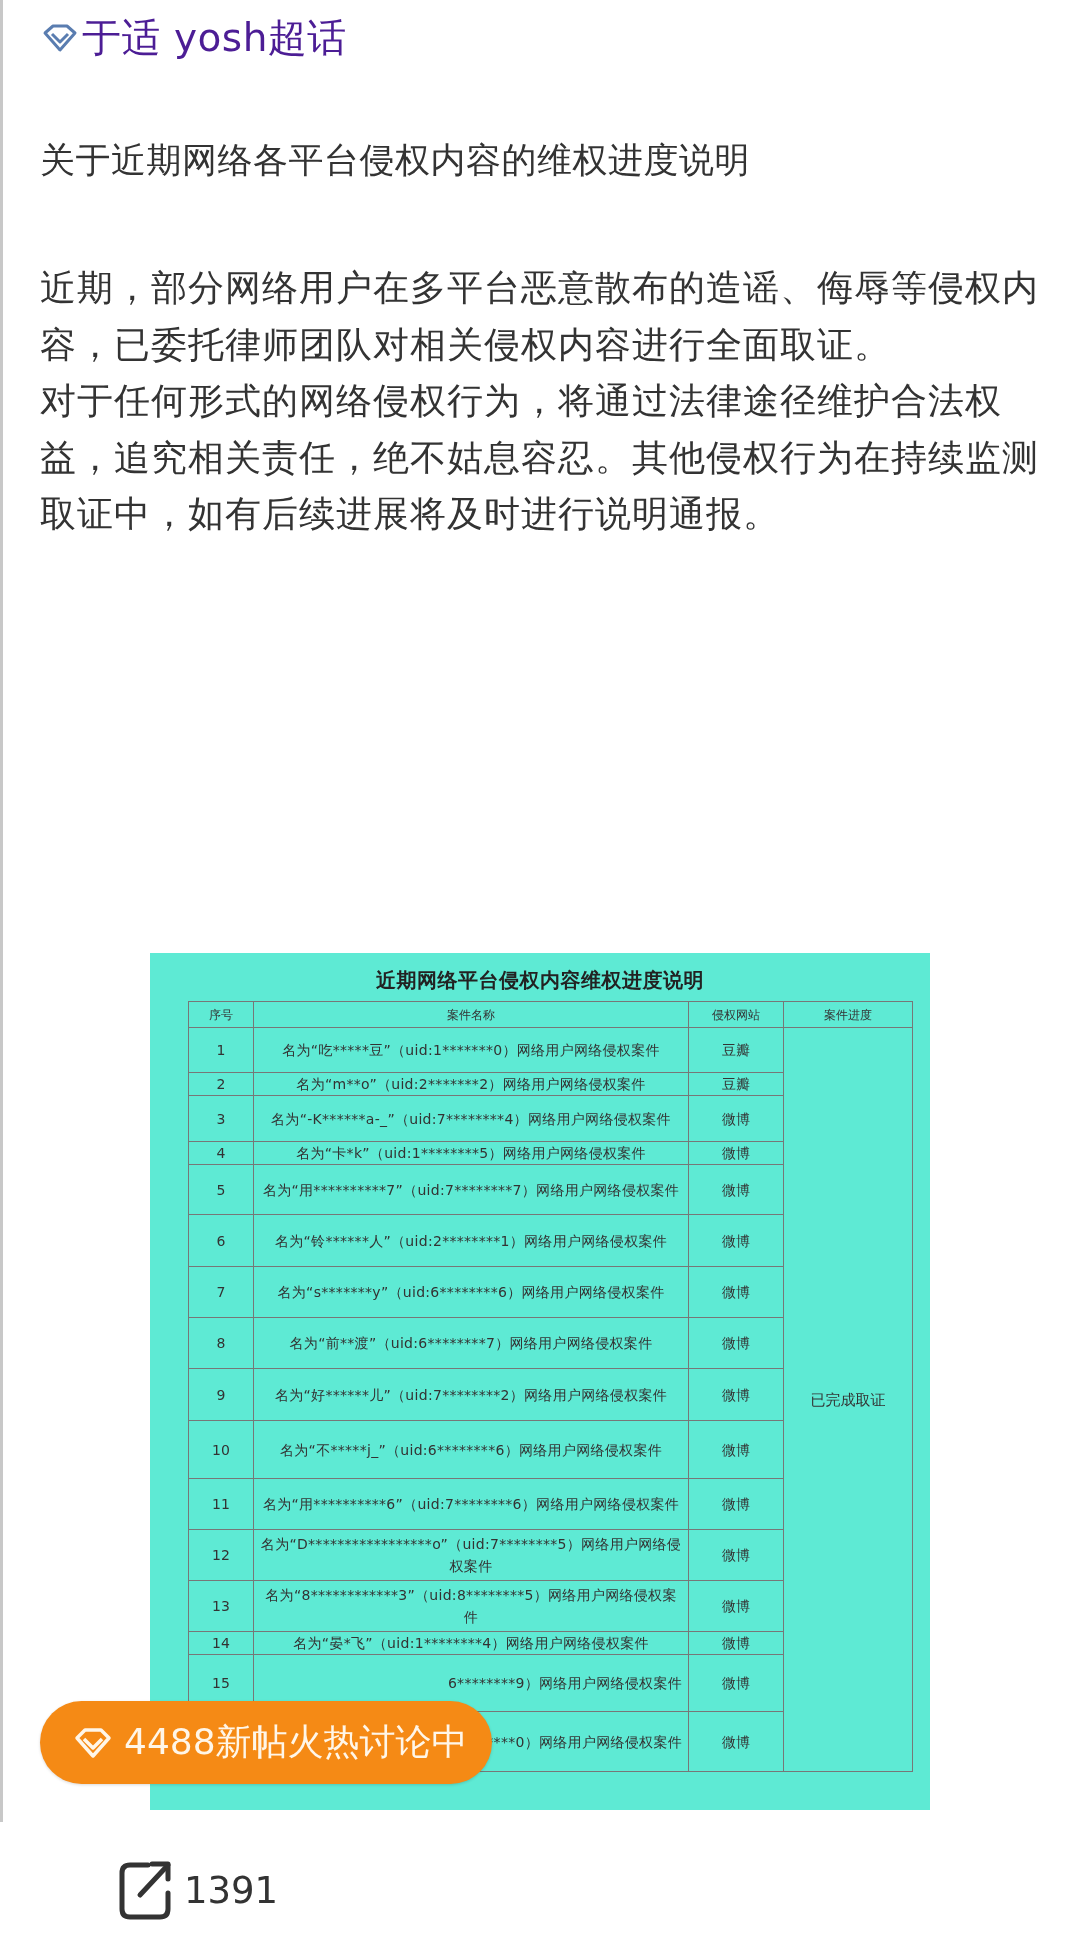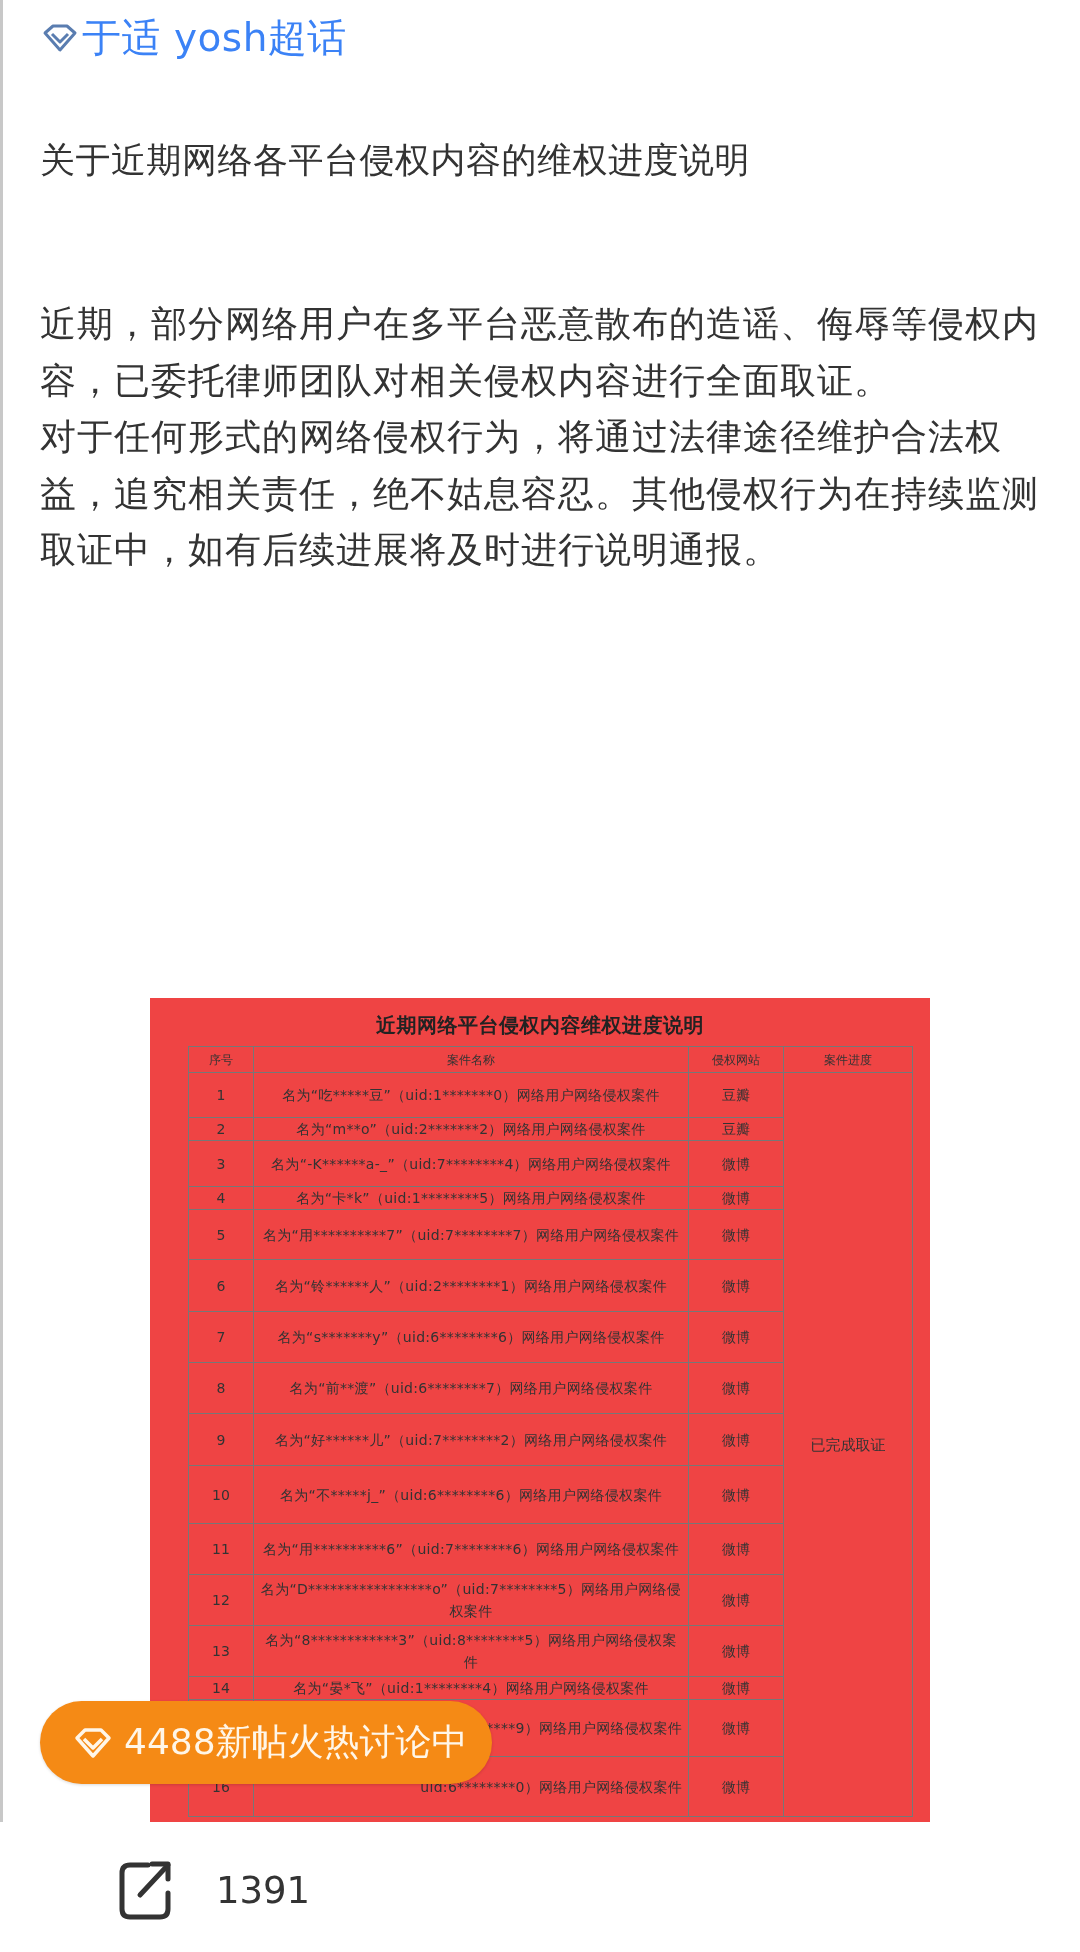--- a/index.html
+++ b/index.html
@@ -1,38 +1,38 @@
 <!DOCTYPE html>
 <html><head>
 <meta charset="utf-8">
 <style>
   * { box-sizing: border-box; margin: 0; padding: 0; }
   html, body { width: 1080px; height: 1952px; background: #ffffff; overflow: hidden; }
   body { position: relative; font-family: "DejaVu Sans", "Liberation Sans", sans-serif; color: #333333; }
   .left-edge { position: absolute; left: 0; top: 0; width: 3px; height: 1952px; background: #c8c8c8; }
-  .header { position: absolute; left: 42px; top: 8px; height: 60px; display: flex; align-items: center; color: #3b82f6; font-size: 39px; letter-spacing: 0.5px; }
+  .header { position: absolute; left: 42px; top: 8px; height: 60px; display: flex; align-items: center; color: #4c1d95; font-size: 39px; letter-spacing: 0.5px; }
   .header .gem { width: 36px; height: 36px; margin-right: 4px; display: inline-flex; }
   .post-title { position: absolute; left: 40px; top: 136px; font-size: 35px; line-height: 48px; color: #333; letter-spacing: 0.5px; }
   .body-text { position: absolute; left: 40px; top: 260px; width: 1000px; font-size: 36px; line-height: 56.5px; color: #333; letter-spacing: 1px; }
   .body-text p { margin: 0; }
-  .doc-image { position: absolute; left: 150px; top: 998px; width: 780px; height: 857px; overflow: hidden; background: #ef4444; }
+  .doc-image { position: absolute; left: 150px; top: 953px; width: 780px; height: 857px; overflow: hidden; background: #5eead4; }
   .doc-title { position: absolute; left: 0; top: 14px; width: 780px; text-align: center; font-size: 20px; font-weight: bold; color: #222; letter-spacing: 0.5px; }
   table.cases { position: absolute; left: 38px; top: 48px; border-collapse: collapse; font-size: 14px; color: #333; table-layout: fixed; width: 724px; }
   table.cases th, table.cases td { border: 1.5px solid #777; text-align: center; vertical-align: middle; font-weight: normal; line-height: 22px; padding: 0 6px; }
   table.cases th { height: 26px; font-size: 12px; }
   .col-no { width: 65px; }
   .col-name { width: 435px; }
   .col-site { width: 95px; }
   .col-prog { width: 129px; }
   .name-cell { letter-spacing: 0.3px; }
   .progress-cell { font-size: 15px; }
   .hot-badge { position: absolute; left: 40px; top: 1701px; width: 452px; height: 83px; background: #f58a15; border-radius: 42px; display: flex; align-items: center; color: #fff6e8; font-size: 36px; padding-left: 34px; box-shadow: 0 1px 3px rgba(0,0,0,0.15); }
   .hot-badge .gem { width: 38px; height: 38px; margin-right: 12px; display: inline-flex; }
   .actions { position: absolute; left: 0; top: 1822px; width: 1080px; height: 130px; background: #ffffff; }
-  .action { position: absolute; top: 38px; height: 60px; display: flex; align-items: center; color: #333; font-size: 37px; gap: 32px; }
+  .action { position: absolute; top: 38px; height: 60px; display: flex; align-items: center; color: #333; font-size: 37px; }
   .action .icon { width: 56px; height: 62px; margin-right: 10px; display: inline-flex; }
   .action.share { left: 118px; }
   .action.comment { left: 452px; }
   .action.like { left: 788px; }
 </style>
 </head>
 <body>
 
 <div class="left-edge"></div>
 
@@ -42,21 +42,21 @@
       <path d="M3 13 L11 6 H25 L33 13 L18 30 Z"></path>
       <path d="M10 14 L18 22 L26 14"></path>
     </svg>
   </span>
   <span>于适 yosh超话</span>
 </div>
 
 <div class="post-title">关于近期网络各平台侵权内容的维权进度说明</div>
 
 <div class="body-text">
-  <p style="width:1000px;margin-top:36px;">近期，部分网络用户在多平台恶意散布的造谣、侮辱等侵权内容，已委托律师团队对相关侵权内容进行全面取证。</p>
+  <p style="width:1000px;">近期，部分网络用户在多平台恶意散布的造谣、侮辱等侵权内容，已委托律师团队对相关侵权内容进行全面取证。</p>
   <p>对于任何形式的网络侵权行为，将通过法律途径维护合法权益，追究相关责任，绝不姑息容忍。其他侵权行为在持续监测取证中，如有后续进展将及时进行说明通报。</p>
 </div>
 
 <div class="doc-image">
   <div class="doc-title">近期网络平台侵权内容维权进度说明</div>
   <table class="cases">
     <colgroup>
       <col class="col-no">
         <col class="col-name">
         <col class="col-site">

